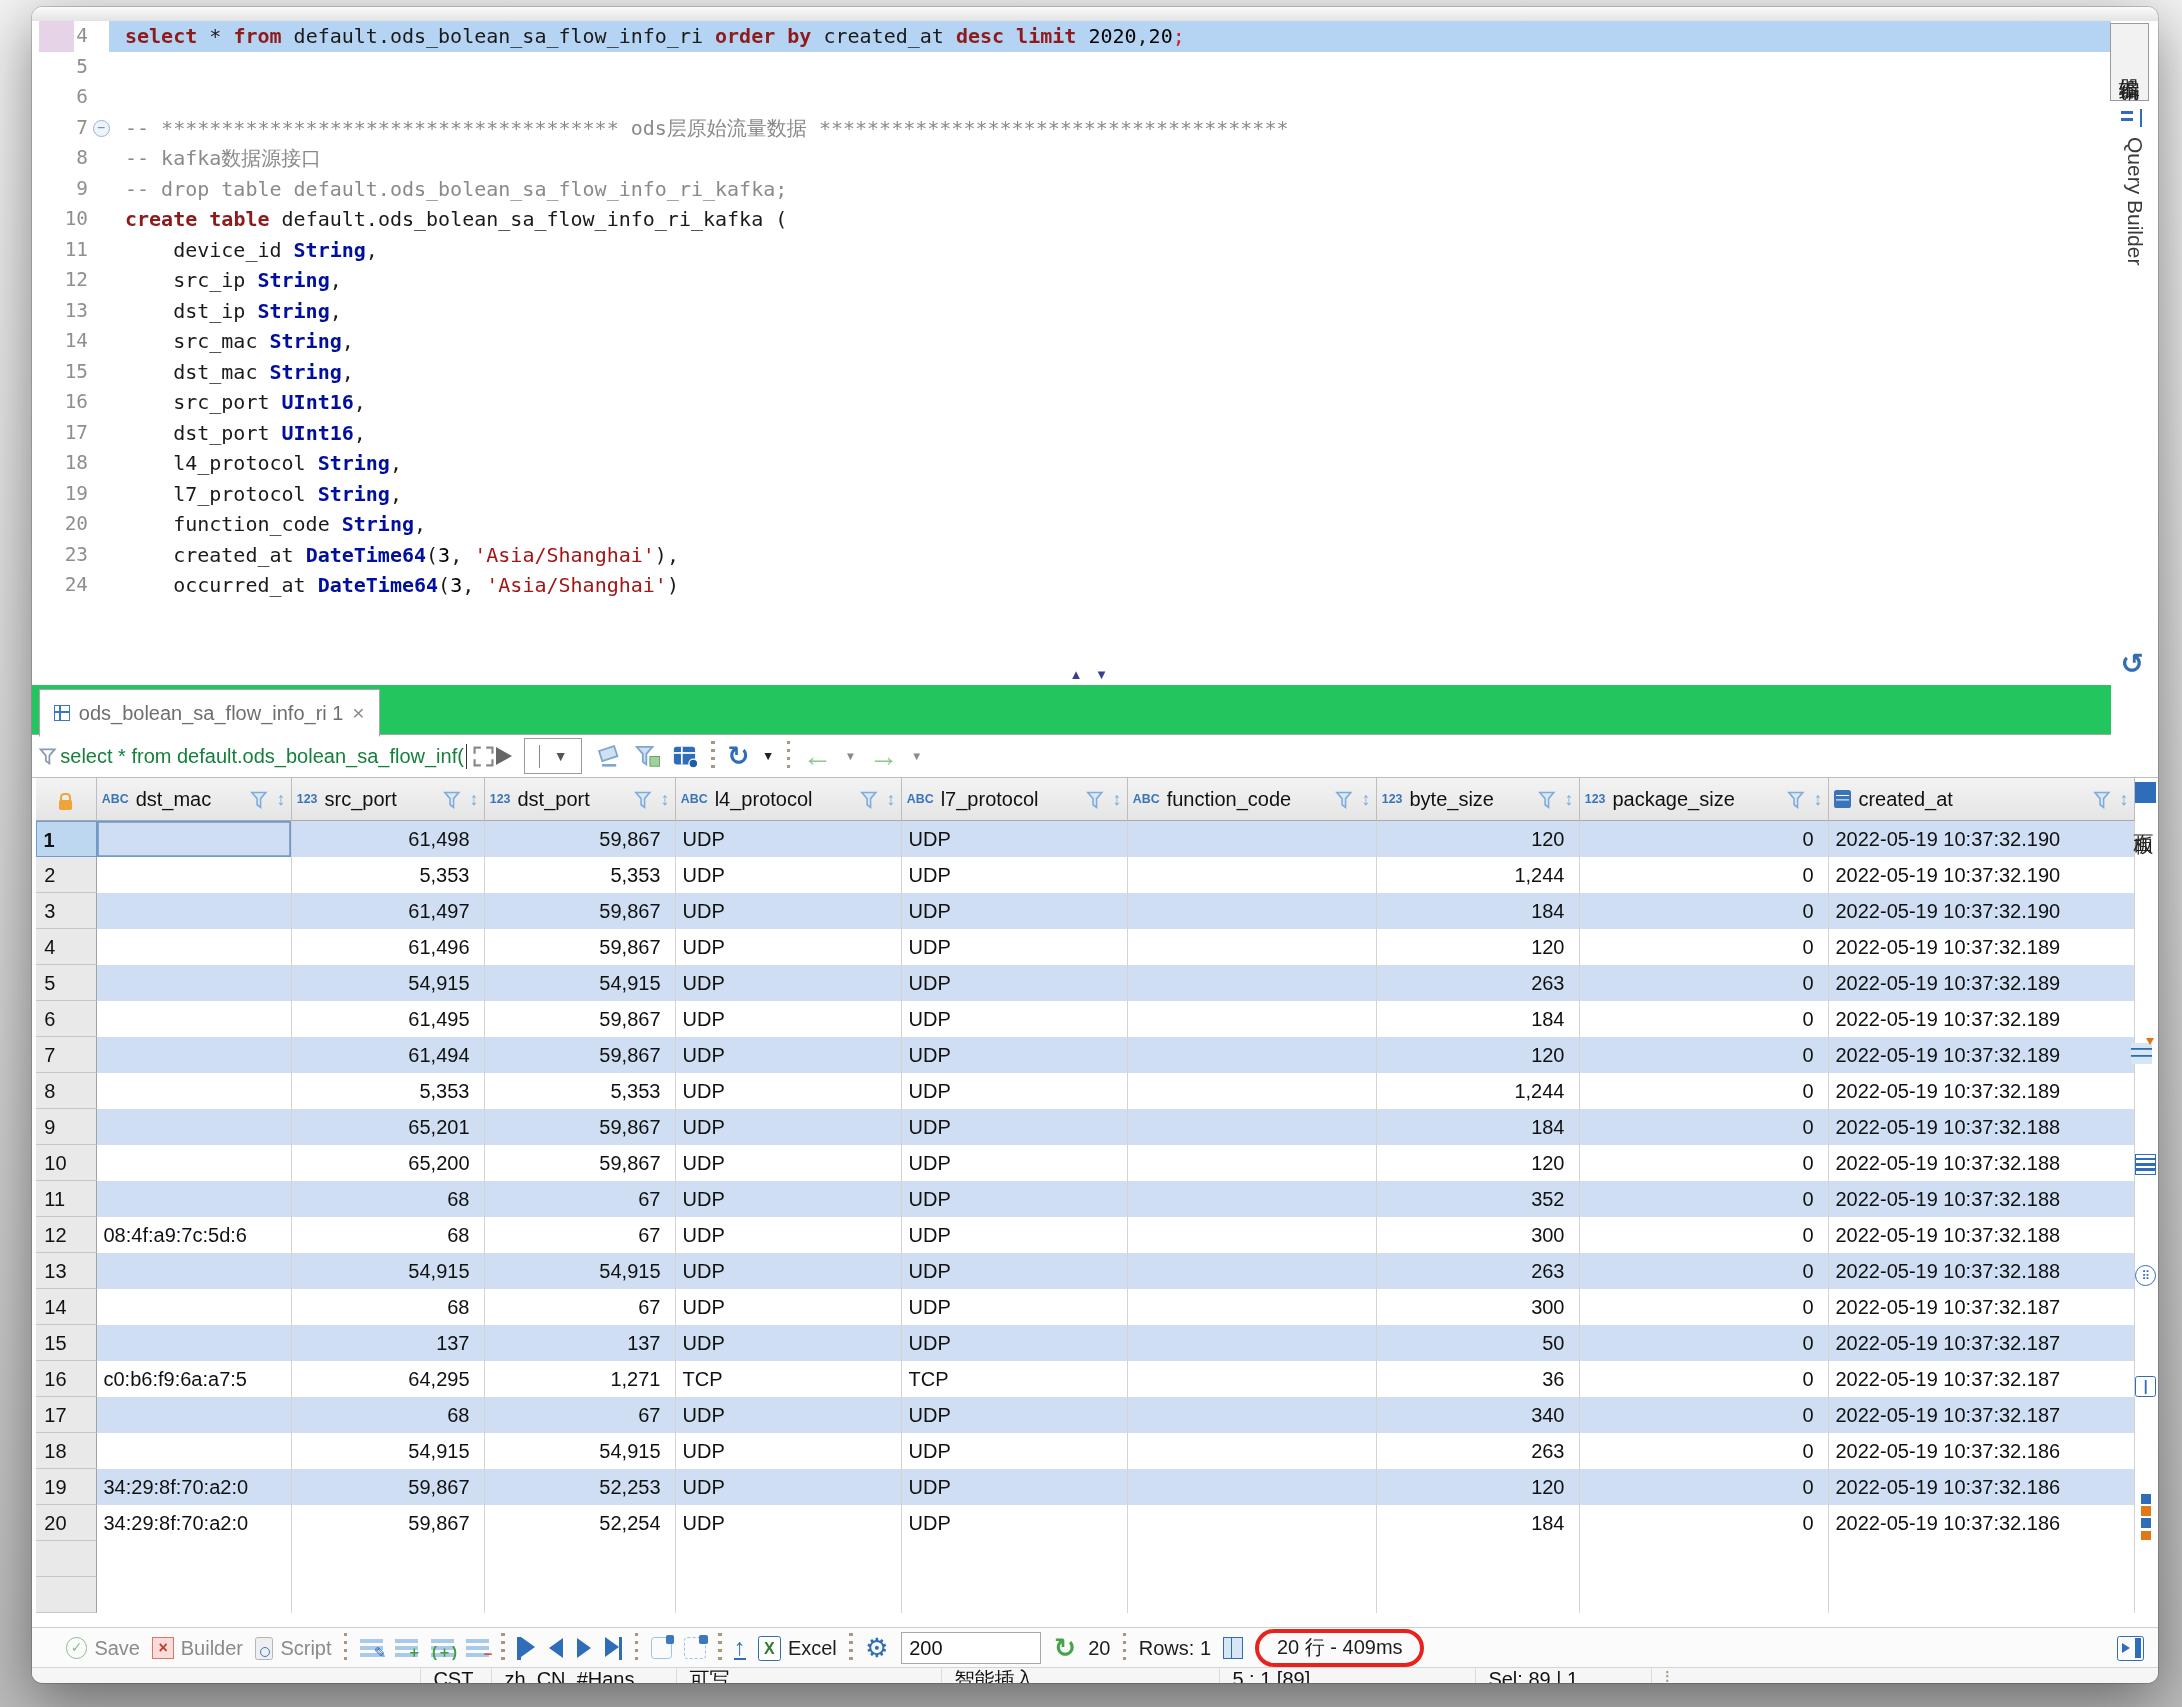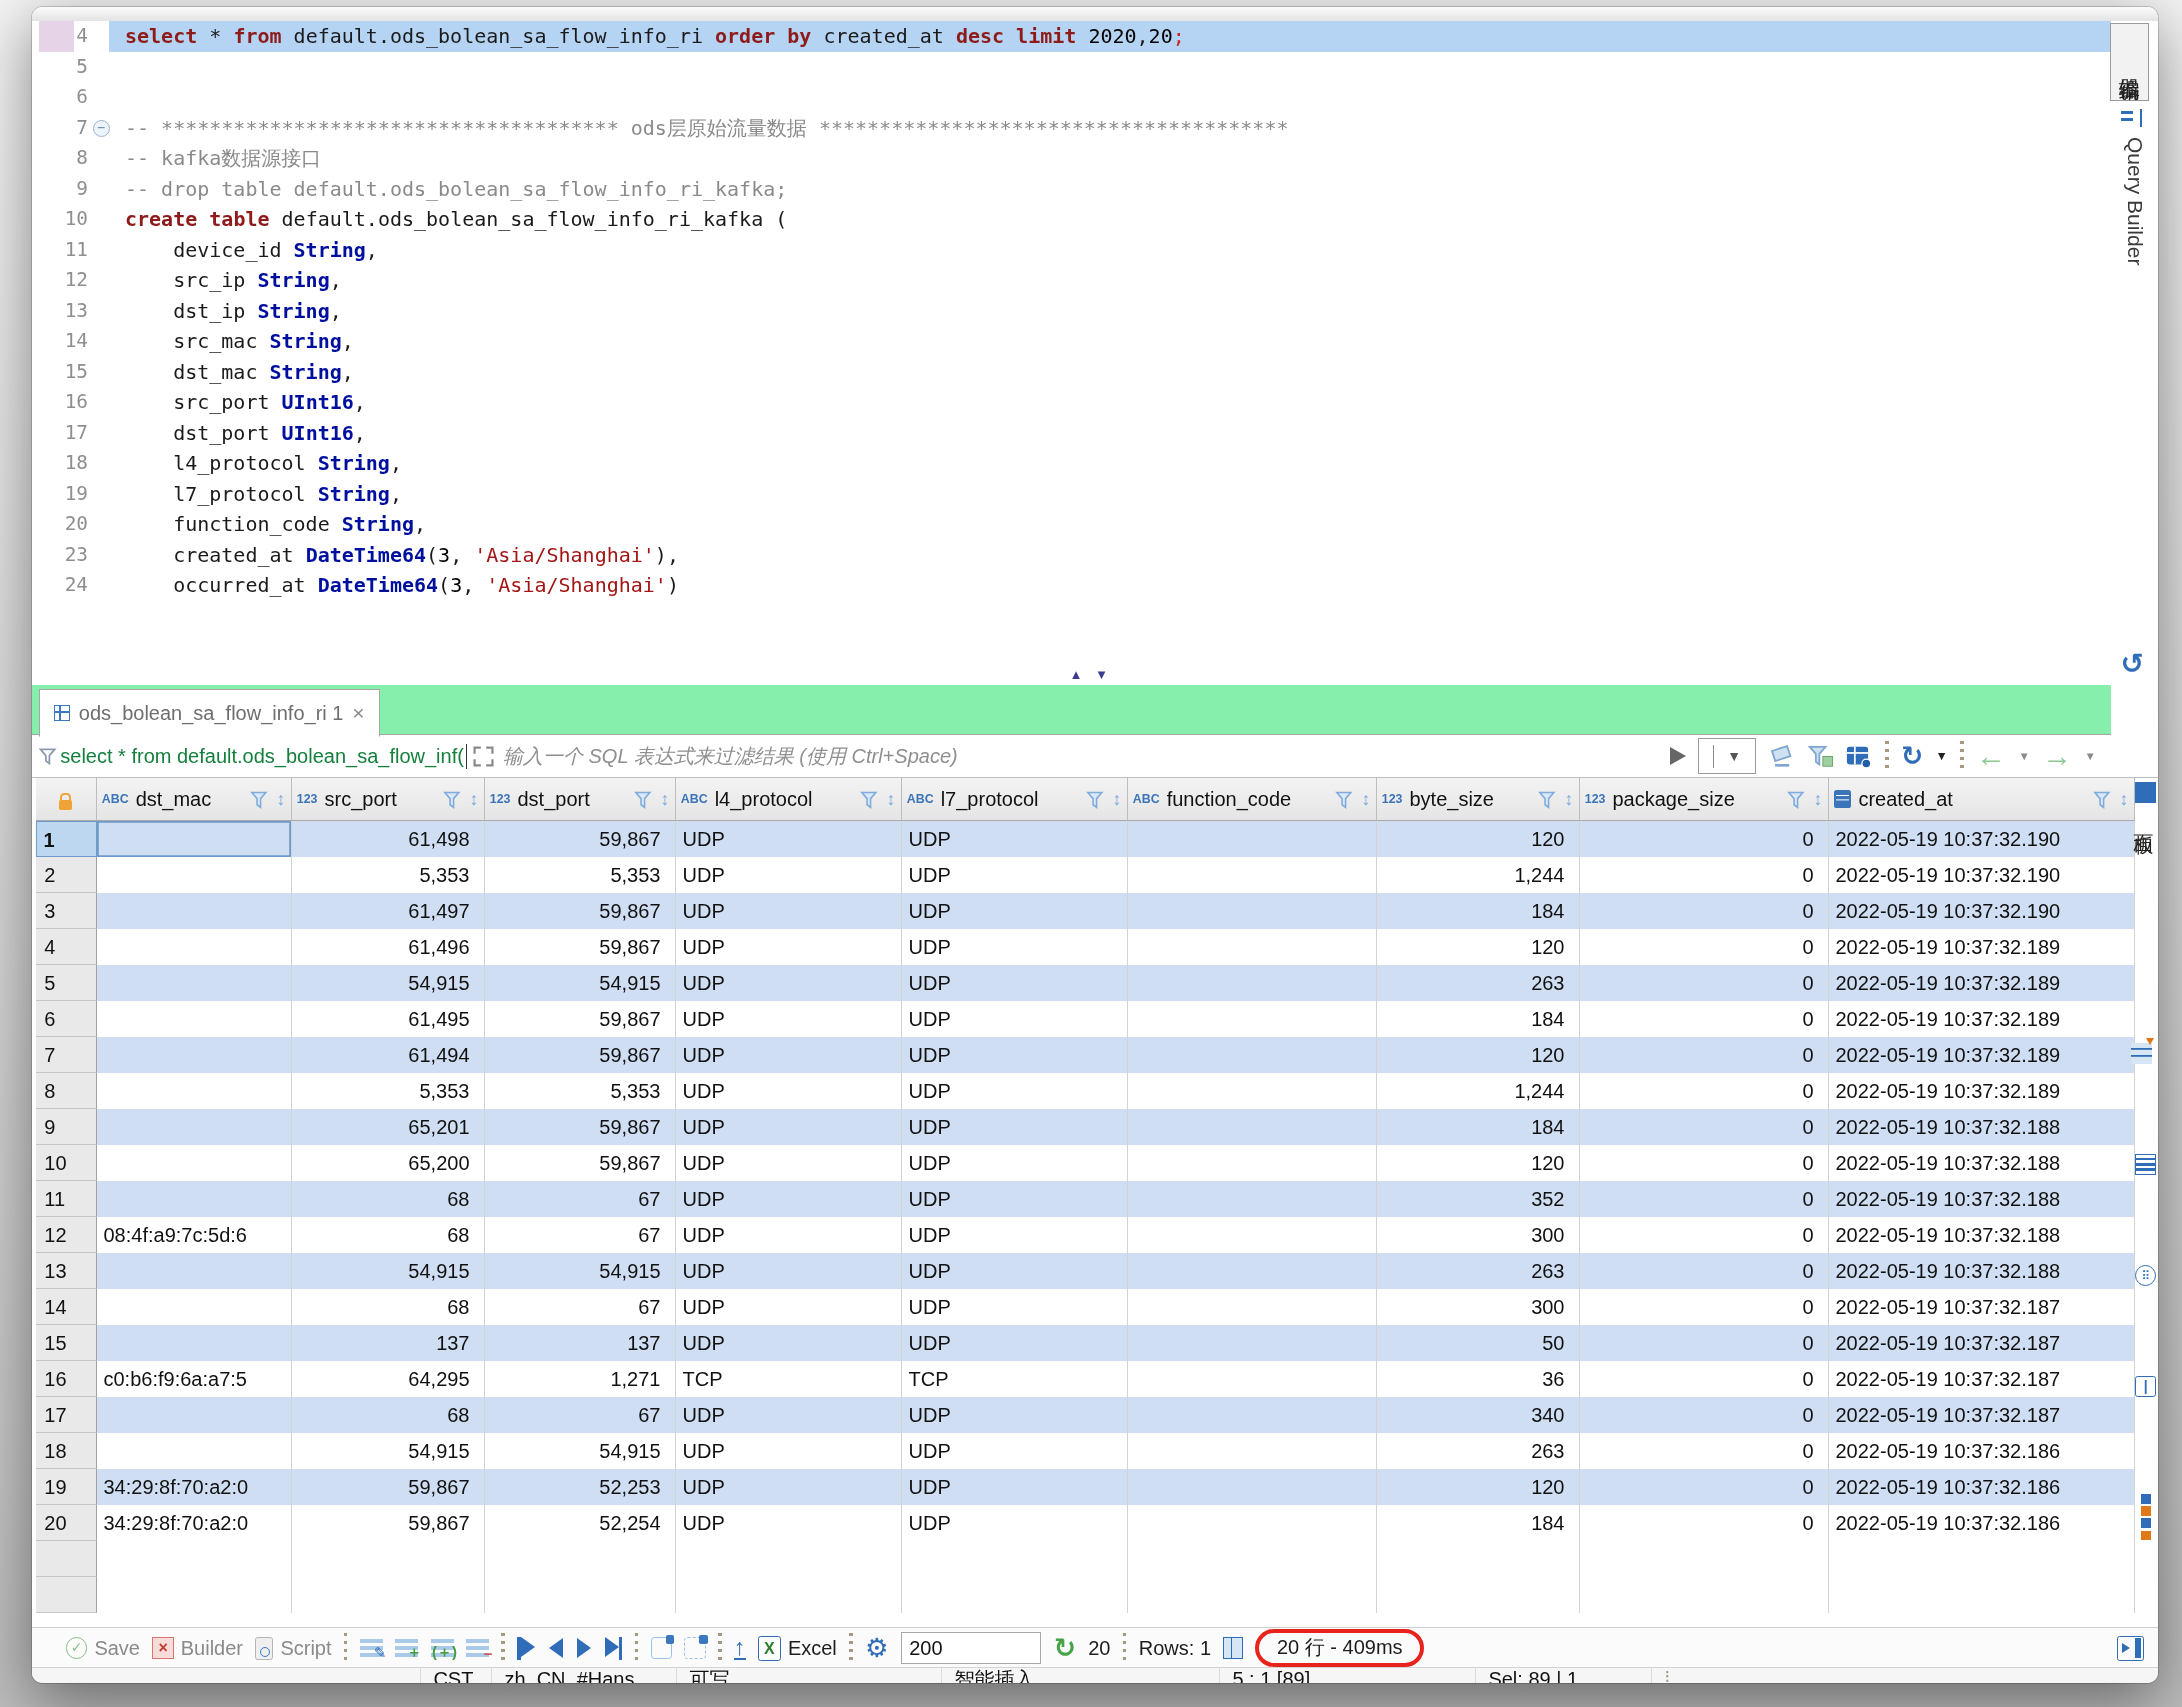--- a/index.html
+++ b/index.html
@@ -25,21 +25,21 @@
   .num{color:#000000}
   .cm{color:#8a8a8a}
   .str{color:#a31515}
   .sc{color:#d02020}
   .gmark{position:absolute;width:9.7px;border-radius:1.8px;}
 
   
   .splitter{position:absolute;left:0;top:660px;width:2126px;height:17.6px;text-align:center;color:#3d3d8f;font-size:13.2px;letter-spacing:12.4px;}
 
   
-  .tabbar{position:absolute;left:0;top:678px;width:2079px;height:49px;border-bottom:0.9px solid #a6a6a6;background:#86efac;}
+  .tabbar{position:absolute;left:0;top:678px;width:2079px;height:49px;border-bottom:0.9px solid #a6a6a6;background:#22c55e;}
   .tab{position:absolute;left:7px;top:5.3px;height:44px;background:#fff;border:0.9px solid #a6a6a6;border-bottom:0.9px solid #fff;
        display:flex;align-items:center;gap:8.8px;padding:0 14px;z-index:2;top:4.4px;height:46px;}
   .tab-label{color:#6e6e6e;font-size:20px;}
   .tab-close{color:#8a8a8a;font-size:21px;}
   .tabgrid{width:14px;height:14px;border:1.8px solid #3c78c0;position:relative;}
   .tabgrid:before{content:"";position:absolute;left:0;right:0;top:4.4px;height:1.8px;background:#3c78c0;}
   .tabgrid:after{content:"";position:absolute;top:0;bottom:0;left:4.4px;width:1.8px;background:#3c78c0;}
 
   .filterbar{position:absolute;left:0;top:728px;width:2126px;height:43px;border-bottom:0.9px solid #bdbdbd;
              display:flex;align-items:center;padding-left:5.3px;box-sizing:border-box;background:#fff;}
@@ -186,21 +186,20 @@
 
     <div class="filterbar">
       <svg width="23" height="23" viewBox="0 0 26 26">
           <path d="M4 5h16l-6 7v9l-4-3v-6z" fill="none" stroke="#8a9ab0" stroke-width="2"></path>
         </svg>
       <span class="fquery">select * from default.ods_bolean_sa_flow_inf(</span>
       <span class="fcursor"></span>
       <svg width="25" height="25" viewBox="0 0 28 28">
           <path d="M4 11V4h7M17 4h7v7M24 17v7h-7M11 24H4v-7" fill="none" stroke="#8a8a8a" stroke-width="2.5"></path>
         </svg>
-      <span class="fplaceholder">输入一个 SQL 表达式来过滤结果 (使用 Ctrl+Space)</span>
       <div class="ficons">
         <span class="play"></span>
         <span class="combo">
             <span class="bar"></span>
             <span>▼</span>
           </span>
         <svg width="26.5" height="23" viewBox="0 0 30 26">
             <rect x="6" y="4" width="18" height="12" transform="rotate(-18 14 10)" fill="#cfe0f2" stroke="#7fa6cf" stroke-width="2"></rect>
             <line x1="8" y1="23" x2="24" y2="23" stroke="#7fa6cf" stroke-width="3"></line>
           </svg>

